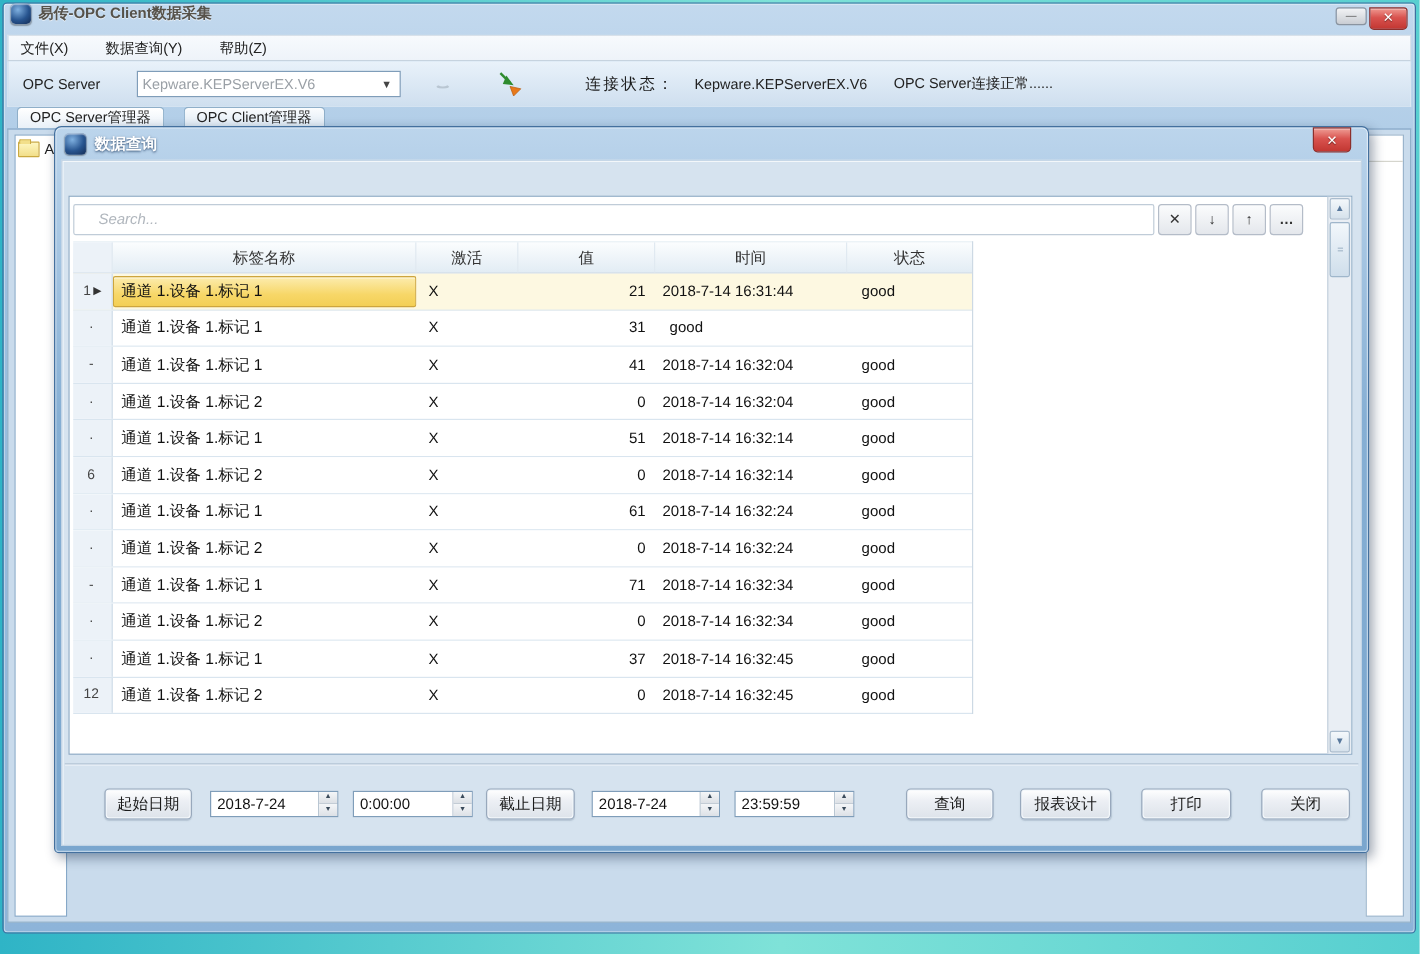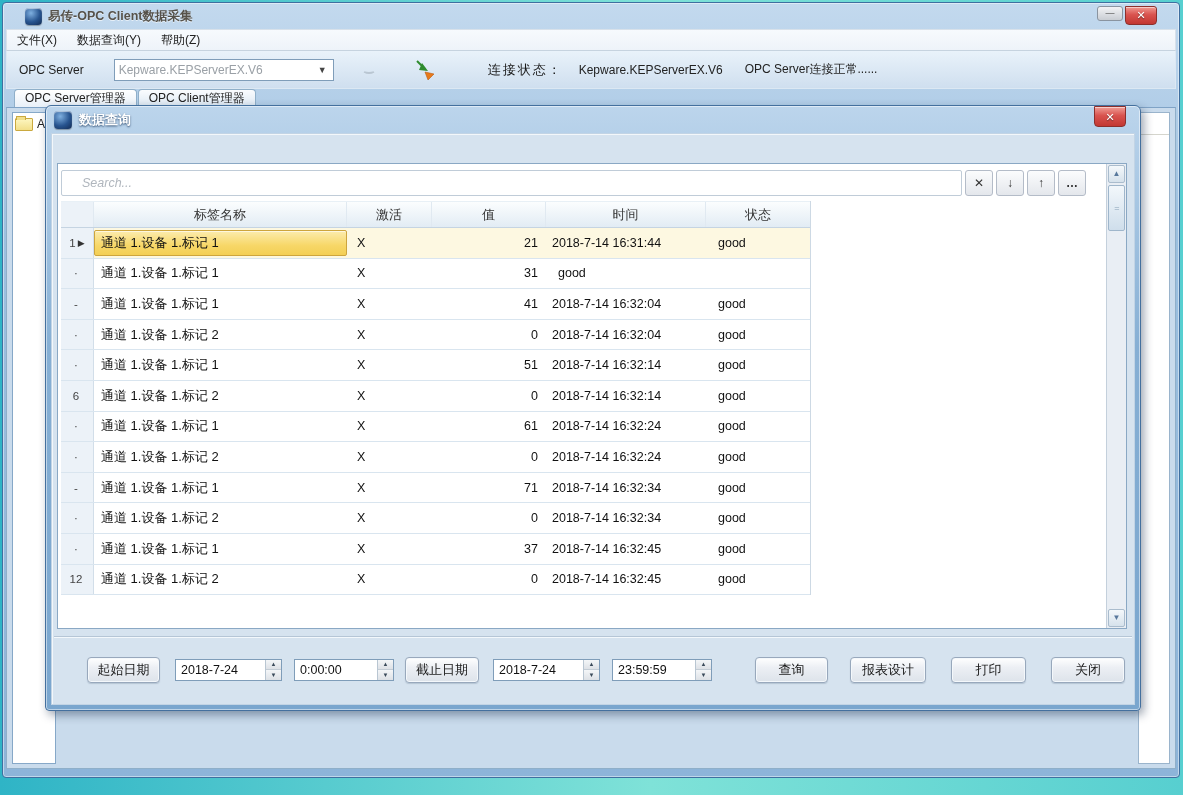--- a/index.html
+++ b/index.html
@@ -12,49 +12,49 @@
 
   
   .window {
     position:absolute; left:2px; top:2px; width:1178px; height:776px;
     border:1px solid #3f6fa0; border-radius:4px;
     background: linear-gradient(180deg,#c3d9ee,#9cc0e0 30%,#8db4d9);
     padding:26px 3px 8px 3px;
     box-shadow: inset 0 0 0 1px rgba(255,255,255,.45);
     display:flex; flex-direction:column;
   }
-  .titlebar { position:absolute; left:0; top:0; right:0; height:26px; display:flex; align-items:center; padding:0 22px; }
+  .titlebar { position:absolute; left:0; top:0; right:0; height:26px; display:flex; padding:0 6px; }
   .titlebar .title { font-weight:bold; color:#56524a; text-shadow:0 1px 0 rgba(255,255,255,.6); font-size:12.5px; margin-left:6px; }
   .appicon { width:17px; height:17px; border-radius:4px;
     background: radial-gradient(circle at 35% 30%, #7fb0e0, #27548f 55%, #122a52);
     box-shadow: inset 0 1px 1px rgba(255,255,255,.6), 0 1px 1px rgba(0,0,0,.3); flex:0 0 auto; }
   .cap-btns { margin-left:auto; display:flex; align-items:flex-start; gap:2px; height:100%; padding-top:3px; }
   .btn-min { width:26px; height:15px; border:1px solid #8a94a0; border-radius:3px;
     background:linear-gradient(#f2f3f5,#c9cdd3); color:#555; font-size:9px; line-height:12px; text-align:center; }
   .btn-close-main { width:32px; height:19px; border:1px solid #8c2f2c; border-radius:0 3px 4px 4px;
     background:linear-gradient(#f09a92,#d9534f 45%,#c23732); color:#fff; font-weight:bold; font-size:11px;
     line-height:17px; text-align:center; text-shadow:0 1px 1px rgba(0,0,0,.5); box-shadow: inset 0 1px 0 rgba(255,255,255,.5); }
 
   .menubar { height:22px; background:linear-gradient(#f7fafd,#eef3f9); border:1px solid #d8e1ea; border-bottom-color:#c6d3df;
-    display:flex; align-items:center; gap:20px; padding:0 10px; color:#222; }
+    display:flex; align-items:center; gap:31px; padding:0 10px; color:#222; }
   .menubar span { cursor:default; }
 
   .toolbar { height:38px; background:linear-gradient(#e9f2fa,#cfdfef); border:1px solid #dce8f3; border-top:none;
     display:flex; align-items:center; padding:0 12px; }
   .combo { width:220px; height:22px; margin-left:30px; background:#fff; border:1px solid #7f9db9;
     display:flex; align-items:center; padding:0 4px; color:#9aa0a6; }
   .combo .cval { flex:1; overflow:hidden; white-space:nowrap; }
   .combo .carrow { color:#444; font-size:9px; padding:0 2px; }
   .arc-ic { width:14px; height:9px; border:2px solid transparent; border-bottom:2px solid #b9c6d2; border-radius:50%; margin-left:28px; }
   .connect-ic { margin-left:38px; width:22px; height:22px; }
   .lbl-conn { margin-left:52px; font-size:13px; color:#1a1a1a; letter-spacing:2px; }
   .conn-server { margin-left:16px; color:#222; }
   .conn-msg { margin-left:22px; color:#222; }
 
-  .tabstrip { height:18px; display:flex; align-items:flex-end; padding-left:8px; gap:1px; }
+  .tabstrip { height:18px; display:flex; align-items:flex-end; padding-left:8px; gap:16px; }
   .tab { height:18px; padding:0 10px; border:1px solid #8fafc9; border-bottom:none; border-radius:4px 4px 0 0;
     background:linear-gradient(#fafcfe,#dce8f3); display:flex; align-items:center; font-size:12px; color:#222; }
   .tab.active { background:linear-gradient(#ffffff,#e8f0f8); }
 
   .content { flex:1; position:relative; background:#c9dbec; border:1px solid #8fafc9; border-top-color:#7fa3c6; }
   .tree-panel { position:absolute; left:5px; top:4px; width:44px; bottom:4px; background:#fff; border:1px solid #86a8c8; padding:4px 2px; }
   .tree-node { display:flex; align-items:center; gap:4px; color:#222; }
   .right-panel { position:absolute; right:5px; top:4px; width:32px; bottom:4px; background:#fff; border:1px solid #9ab4cc; }
   .right-panel .hdr { height:22px; background:linear-gradient(#fbfbfa,#ececе8); border-bottom:1px solid #d5d5cd; }
 

